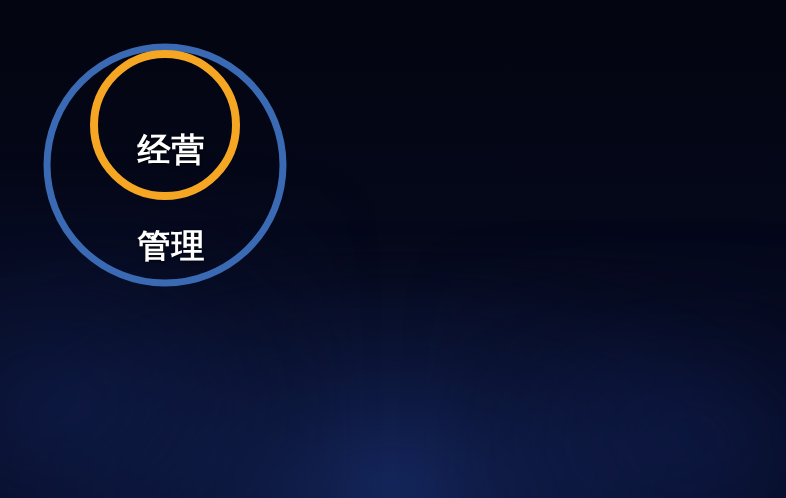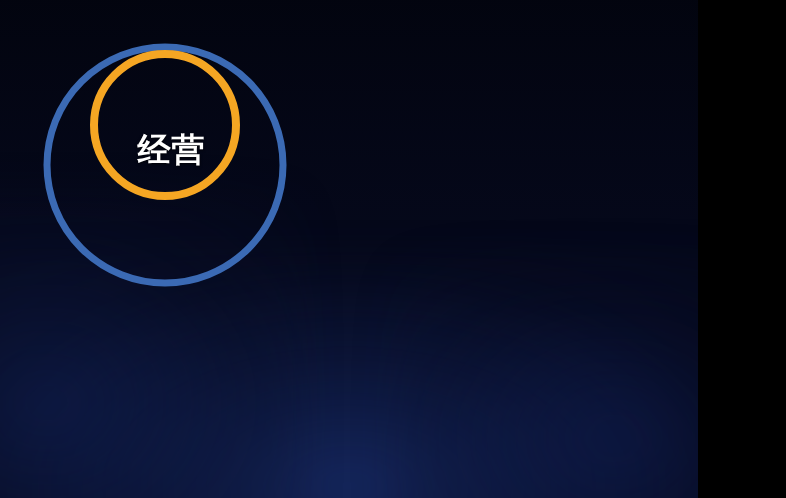--- a/index.html
+++ b/index.html
@@ -2,21 +2,21 @@
 <html><head>
 <meta charset="utf-8">
 <style>
   html, body {
     margin: 0;
     padding: 0;
     background: #000;
   }
   #slide {
     position: relative;
-    width: 698px;
+    width: 786px;
     height: 498px;
     overflow: hidden;
     background: #060a1c;
     font-family: "Liberation Sans", "DejaVu Sans", sans-serif;
     -webkit-font-smoothing: antialiased;
   }
   
   .bg-base {
     position: absolute;
     inset: 0;
@@ -130,16 +130,17 @@
   <div class="bg-glow-left"></div>
   <div class="bg-glow-right"></div>
   <div class="bg-vignette-top"></div>
 
   <div class="diagram">
     <svg width="275" height="280" viewBox="0 0 275 280" aria-hidden="true">
       <circle cx="131" cy="137" r="118" fill="none" stroke="#3b6ab4" stroke-width="7"></circle>
       <circle cx="131" cy="97" r="71" fill="none" stroke="#f5a623" stroke-width="8"></circle>
     </svg>
     <div class="circle-label label-inner">经营</div>
+    <div class="circle-label label-outer">管理</div>
   </div>
 
 
 </div>
 
 </body></html>

